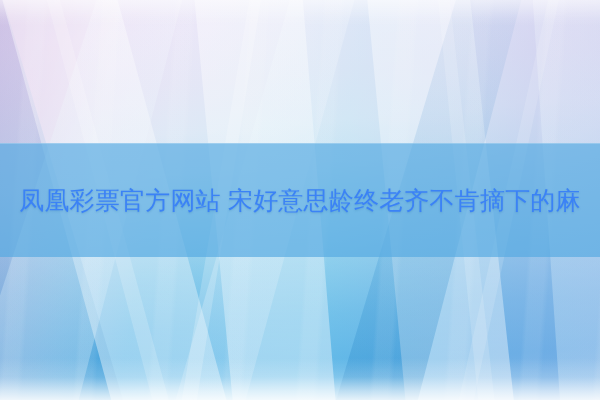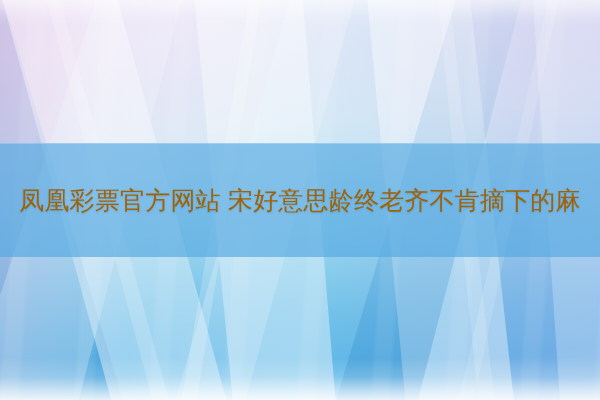--- a/index.html
+++ b/index.html
@@ -115,21 +115,21 @@
     padding: 0 4px;
   }
   .title-band .band-top-hairline {
     position: absolute;
     left: 0; right: 0; top: 0;
     height: 1px;
     background: rgba(255,255,255,0.22);
   }
 
   .headline {
-    color: #a16207;
+    color: #3b82f6;
     font-size: 25px;
     line-height: 40px;
     font-weight: 500;
     letter-spacing: 0.2px;
     text-align: center;
     white-space: nowrap;
     text-shadow: 0 1px 2px rgba(40,110,160,0.25);
   }
   .headline.line2 { }
 

